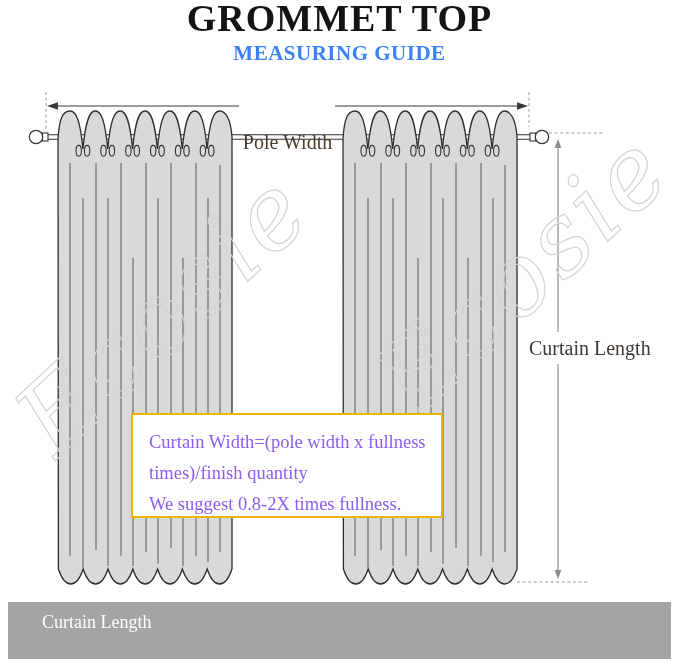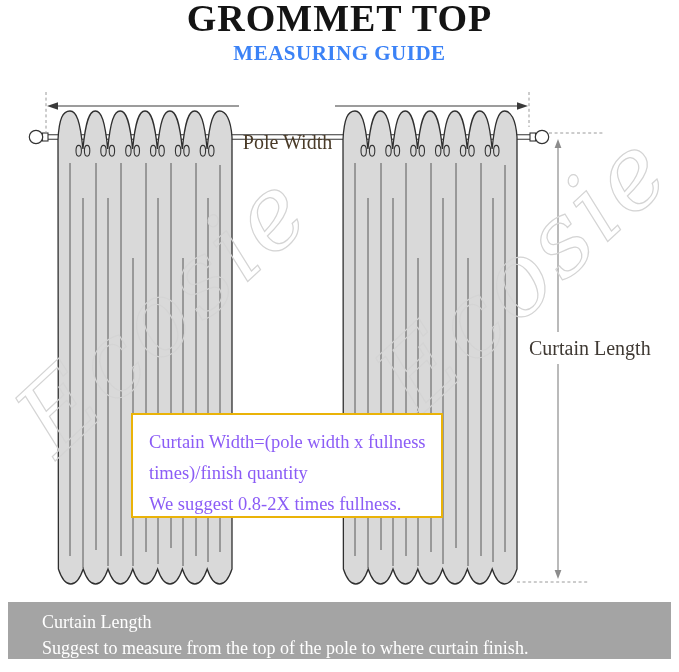--- a/index.html
+++ b/index.html
@@ -144,16 +144,15 @@
   <div class="curtain-length-label">Curtain Length</div>
 
   <div class="formula-box">
     <div>Curtain Width=(pole width x fullness</div>
     <div>times)/finish quantity</div>
     <div>We suggest 0.8-2X times fullness.</div>
   </div>
 
   <div class="footer-bar">
     <div>Curtain Length</div>
-    <div>Suggest to measure from the top of the pole to where curtain finish.</div>
   </div>
 
 </div>
 
 </body></html>

